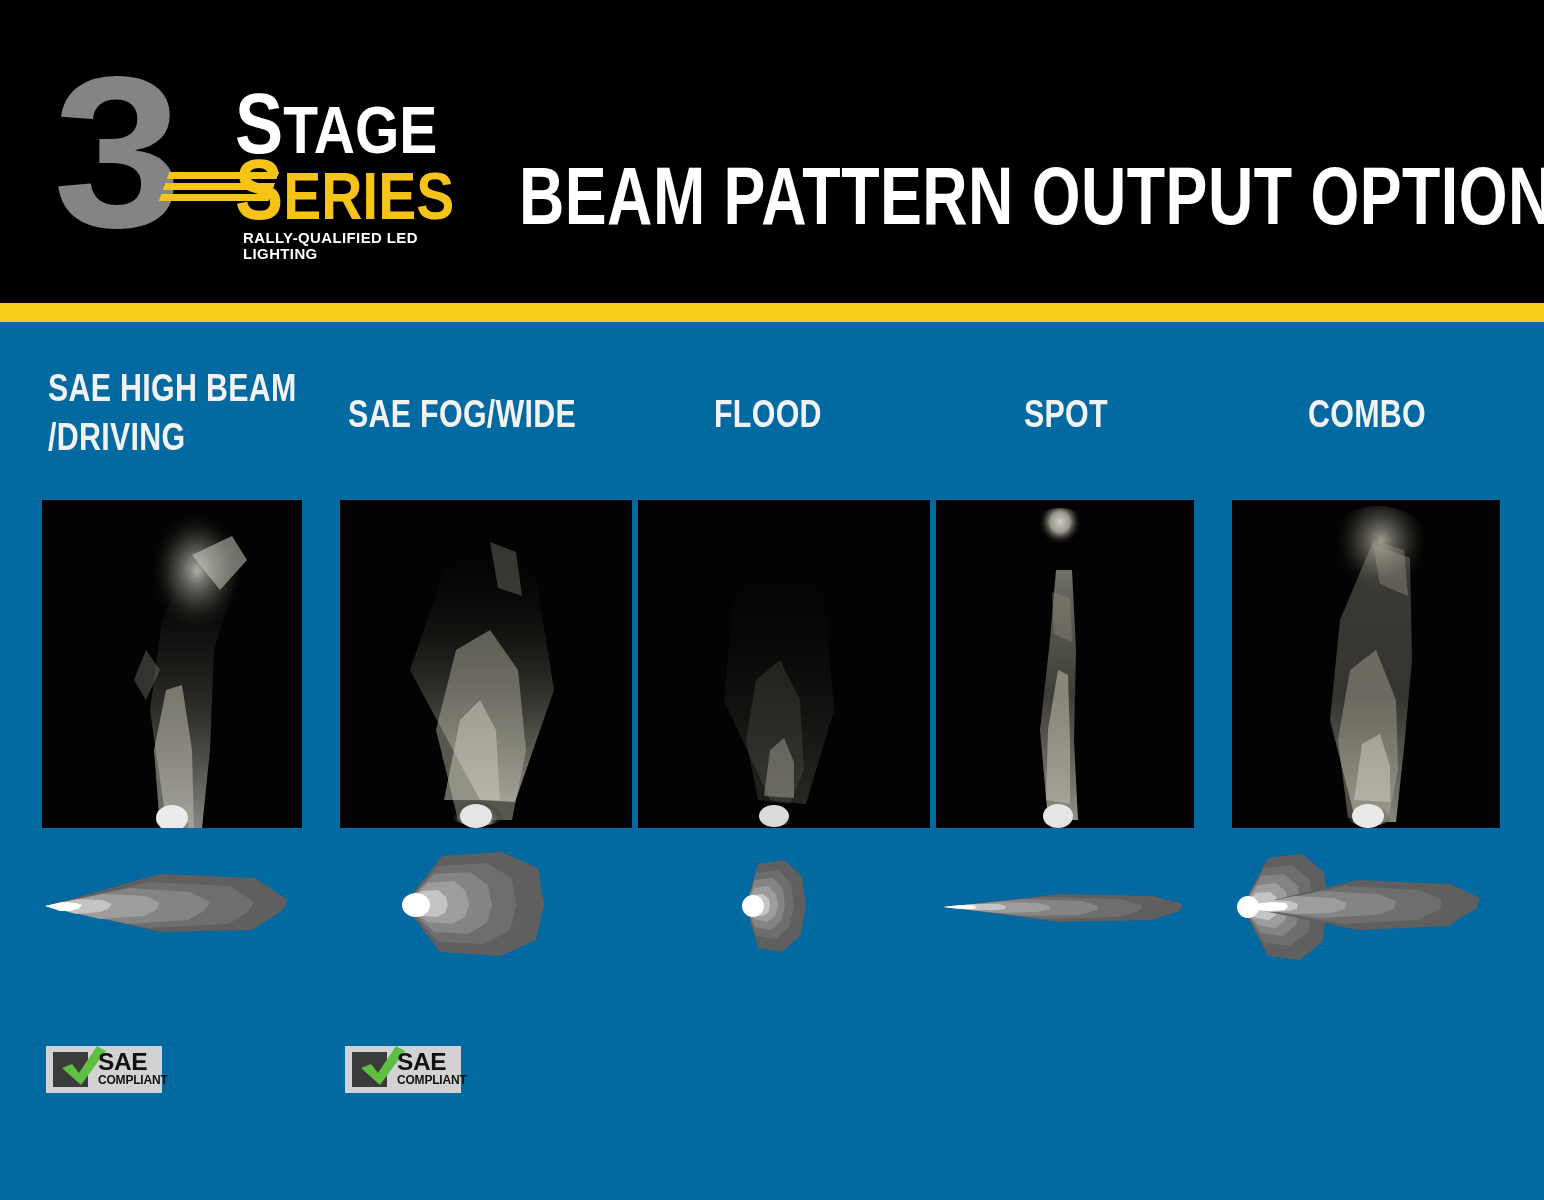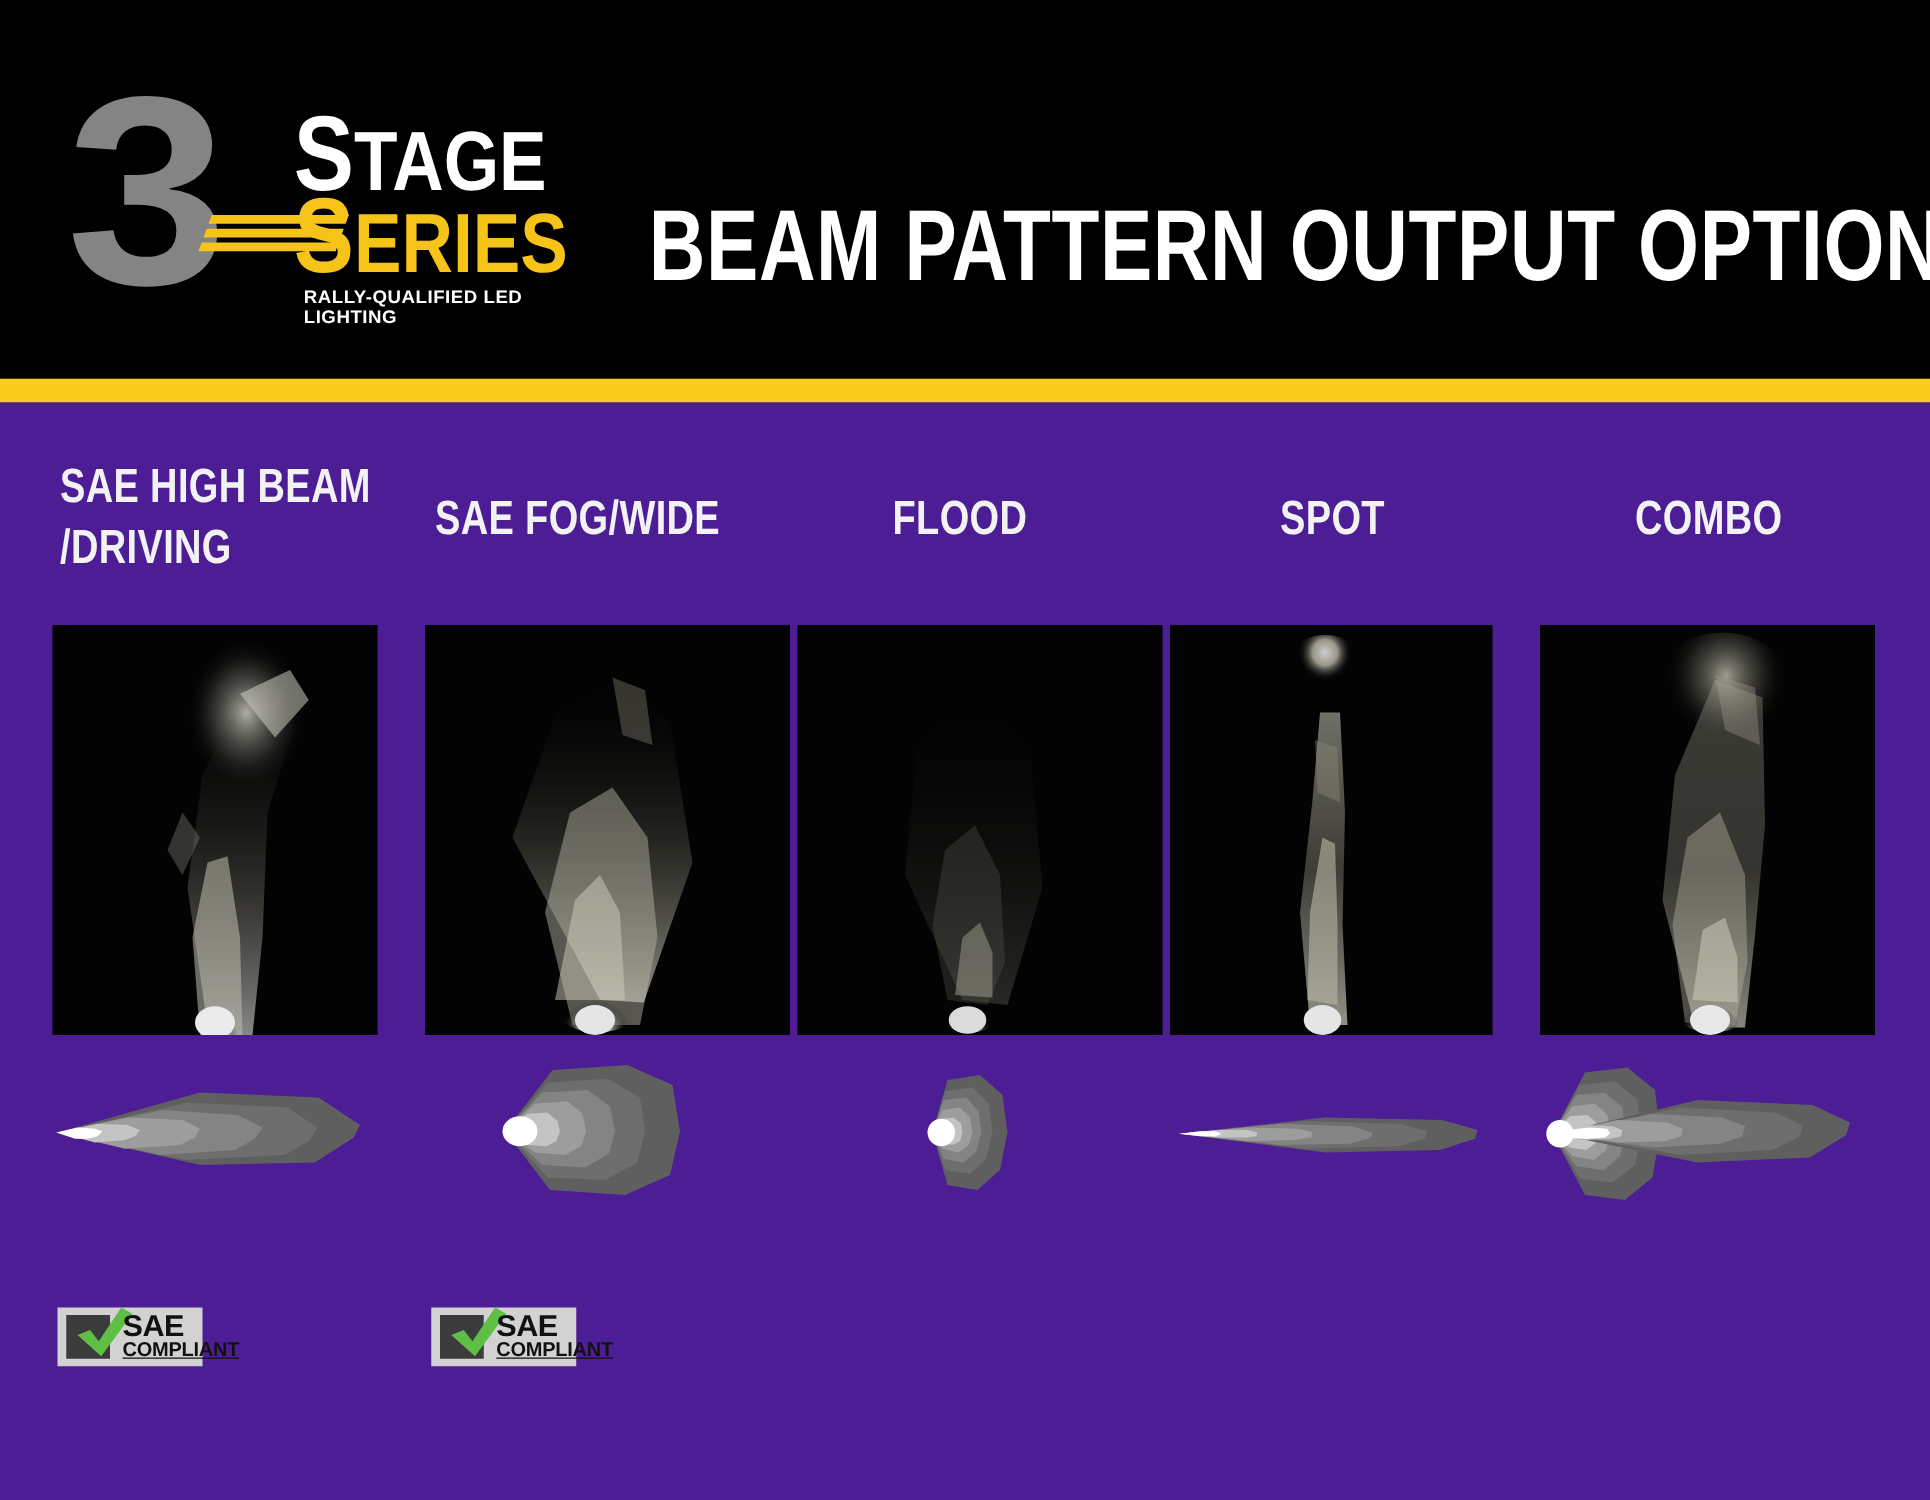--- a/index.html
+++ b/index.html
@@ -78,21 +78,21 @@
   }
 
   #yellow-bar{
     position:absolute;left:0;top:303px;width:1544px;height:19px;
     background:#facd1c;
   }
 
   
   #content{
     position:absolute;left:0;top:322px;width:1544px;height:878px;
-    background:#4c1d95;
+    background:#0369a1;
   }
 
   .col{position:absolute;top:0;}
 
   .col-title{
     position:absolute;
     color:#f2f2f2;
     font-weight:bold;
     font-size:32px;
     line-height:41px;
@@ -130,23 +130,22 @@
   }
   .sae-text{
     position:absolute;left:52px;top:3px;
     font-size:24px;line-height:25px;font-weight:bold;color:#111;
     letter-spacing:-0.4px;
     transform:scaleX(1.02);
     transform-origin:left top;
   }
   .sae-sub{
     position:absolute;left:52px;top:28px;
-    font-size:16px;line-height:13px;font-weight:bold;color:#111;
+    font-size:12px;line-height:13px;font-weight:bold;color:#111;
     letter-spacing:-0.2px;
-    text-decoration:underline;
   }
 </style>
 </head>
 <body>
 
 <div id="header">
 
   <div id="logo">
     <div class="logo-three">3</div>
 

